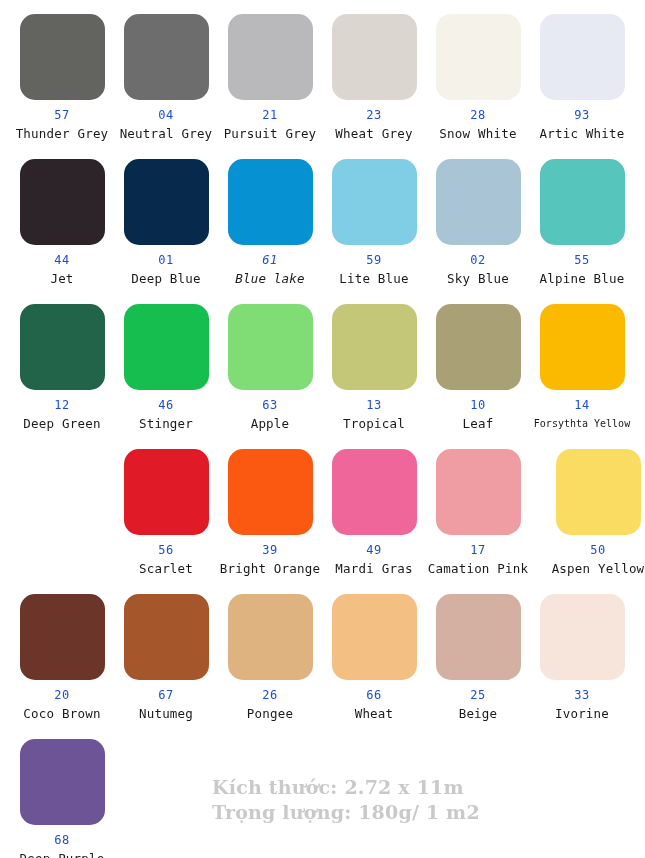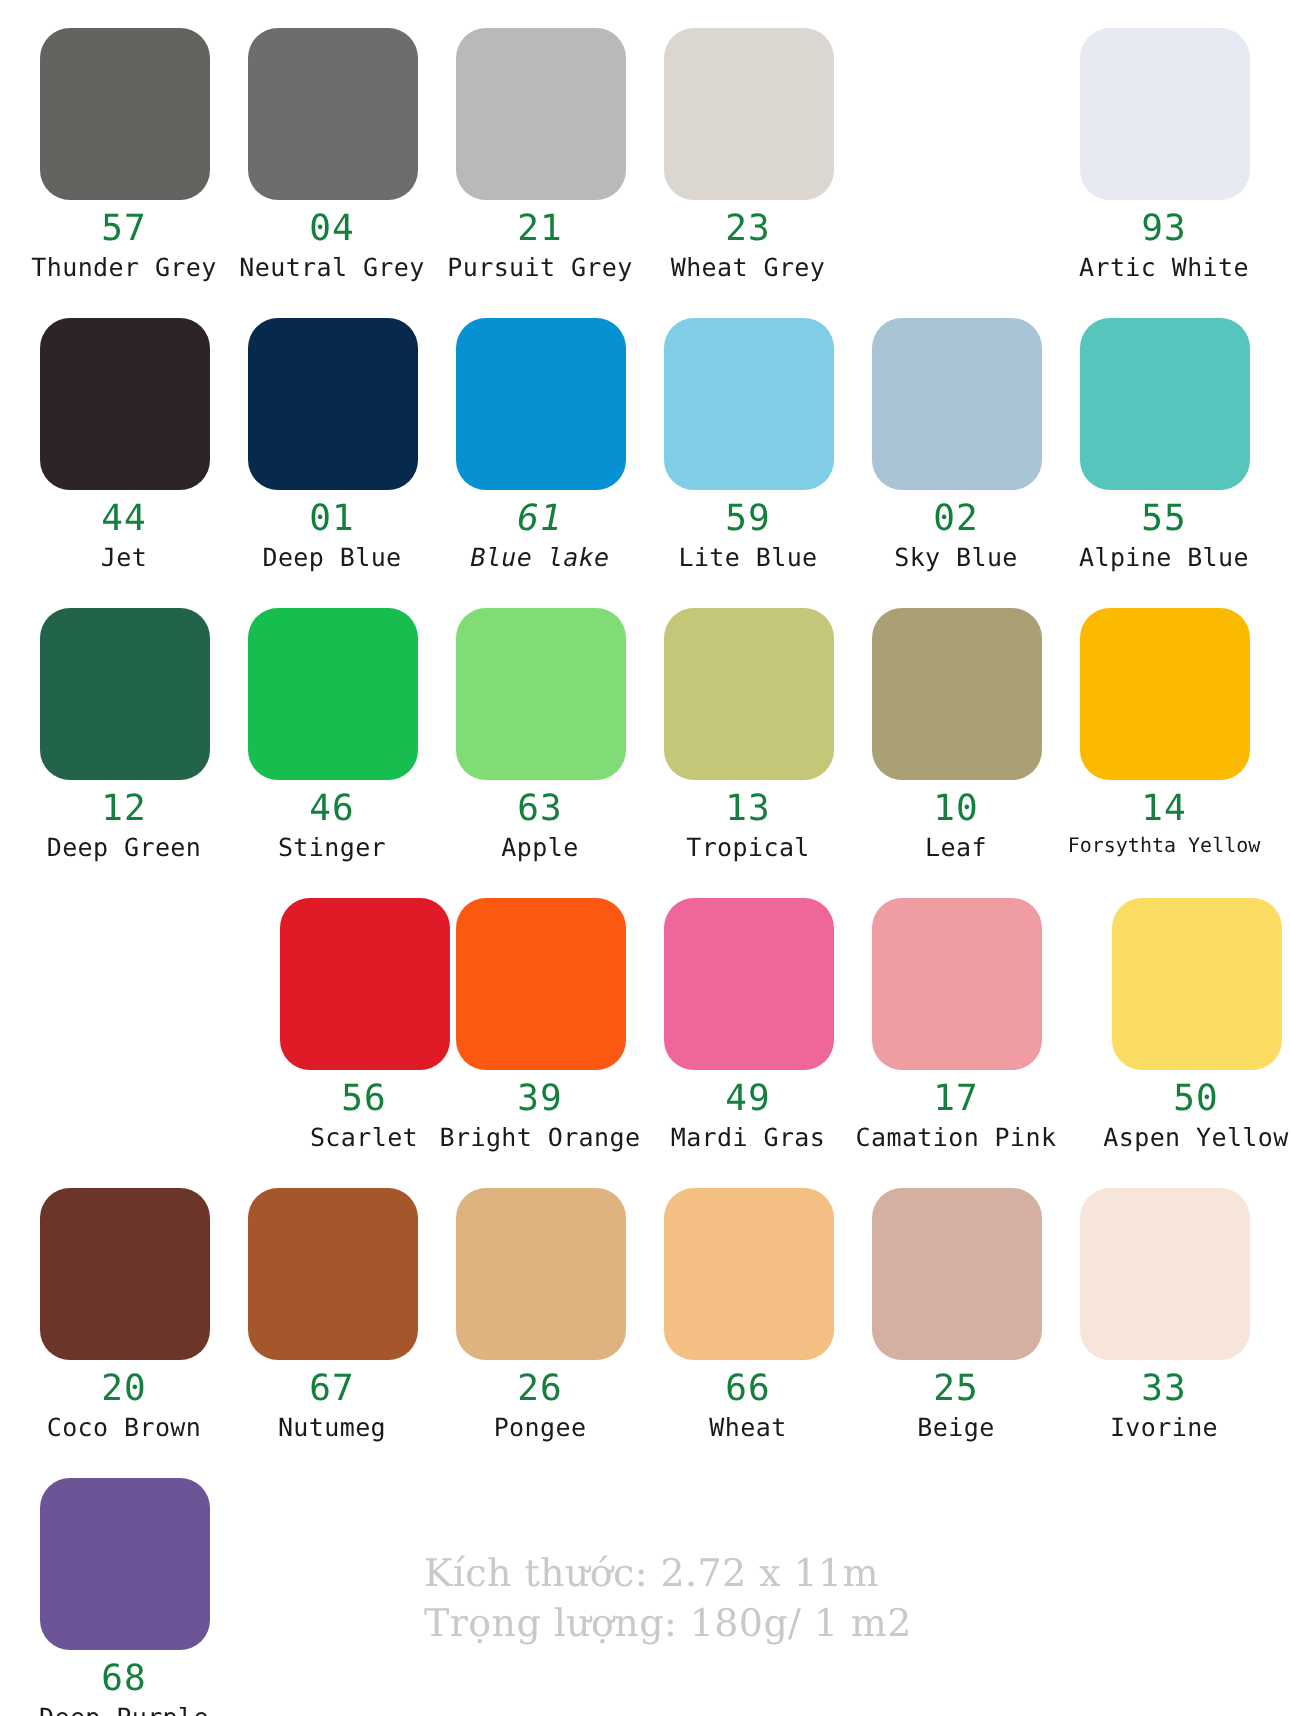--- a/index.html
+++ b/index.html
@@ -46,23 +46,23 @@
   .swatch-chip {
     width: 85px;
     height: 86px;
     margin: 14px auto 0 auto;
     border-radius: 15px;
     box-sizing: border-box;
   }
 
   .swatch-code {
     margin-top: 7px;
-    font-size: 18px;
+    font-size: 12px;
     line-height: 16px;
-    color: #15803d;
+    color: #1d4ed8;
     letter-spacing: 0.5px;
     font-family: "DejaVu Sans Mono", "Liberation Mono", monospace;
   }
 
   .swatch-name {
     margin-top: 3px;
     font-size: 12.5px;
     line-height: 15px;
     color: #1a1a1a;
     letter-spacing: 0.2px;
@@ -74,21 +74,21 @@
     font-size: 10px;
     letter-spacing: 0px;
   }
 
   .spec-block {
     position: absolute;
     left: 212px;
     top: 775px;
     color: #c9c9c9;
     font-family: "DejaVu Serif", "Liberation Serif", serif;
-    font-weight: normal;
+    font-weight: bold;
     font-size: 19px;
     line-height: 25px;
     letter-spacing: 0.2px;
     white-space: nowrap;
   }
   .spec-line {
     display: block;
   }
 </style>
 </head>
@@ -110,20 +110,25 @@
         <div class="swatch-cell" style="left: 218px;">
           <div class="swatch-chip" title="#B9B8BB" style="background: rgb(185, 184, 187);"></div>
           <div class="swatch-code">21</div>
           <div class="swatch-name">Pursuit Grey</div>
         </div>
         <div class="swatch-cell" style="left: 322px;">
           <div class="swatch-chip" title="#DBD6D0" style="background: rgb(219, 214, 208);"></div>
           <div class="swatch-code">23</div>
           <div class="swatch-name">Wheat Grey</div>
         </div>
+        <div class="swatch-cell" style="left: 426px;">
+          <div class="swatch-chip" title="#F5F3E9" style="background: rgb(245, 243, 233);"></div>
+          <div class="swatch-code">28</div>
+          <div class="swatch-name">Snow White</div>
+        </div>
         <div class="swatch-cell" style="left: 530px;">
           <div class="swatch-chip" title="#E7E9F3" style="background: rgb(231, 233, 243);"></div>
           <div class="swatch-code">93</div>
           <div class="swatch-name">Artic White</div>
         </div>
       </div>
       <div class="swatch-row">
         <div class="swatch-cell" style="left: 10px;">
           <div class="swatch-chip" title="#2C2429" style="background: rgb(44, 36, 41);"></div>
           <div class="swatch-code">44</div>
@@ -181,21 +186,21 @@
           <div class="swatch-code">10</div>
           <div class="swatch-name">Leaf</div>
         </div>
         <div class="swatch-cell" style="left: 530px;">
           <div class="swatch-chip" title="#FBBA00" style="background: rgb(251, 186, 0);"></div>
           <div class="swatch-code">14</div>
           <div class="swatch-name small">Forsythta Yellow</div>
         </div>
       </div>
       <div class="swatch-row">
-        <div class="swatch-cell" style="left: 130px;">
+        <div class="swatch-cell" style="left: 114px;">
           <div class="swatch-chip" title="#E01A27" style="background: rgb(224, 26, 39);"></div>
           <div class="swatch-code">56</div>
           <div class="swatch-name">Scarlet</div>
         </div>
         <div class="swatch-cell" style="left: 218px;">
           <div class="swatch-chip" title="#FB5812" style="background: rgb(251, 88, 18);"></div>
           <div class="swatch-code">39</div>
           <div class="swatch-name">Bright Orange</div>
         </div>
         <div class="swatch-cell" style="left: 322px;">

